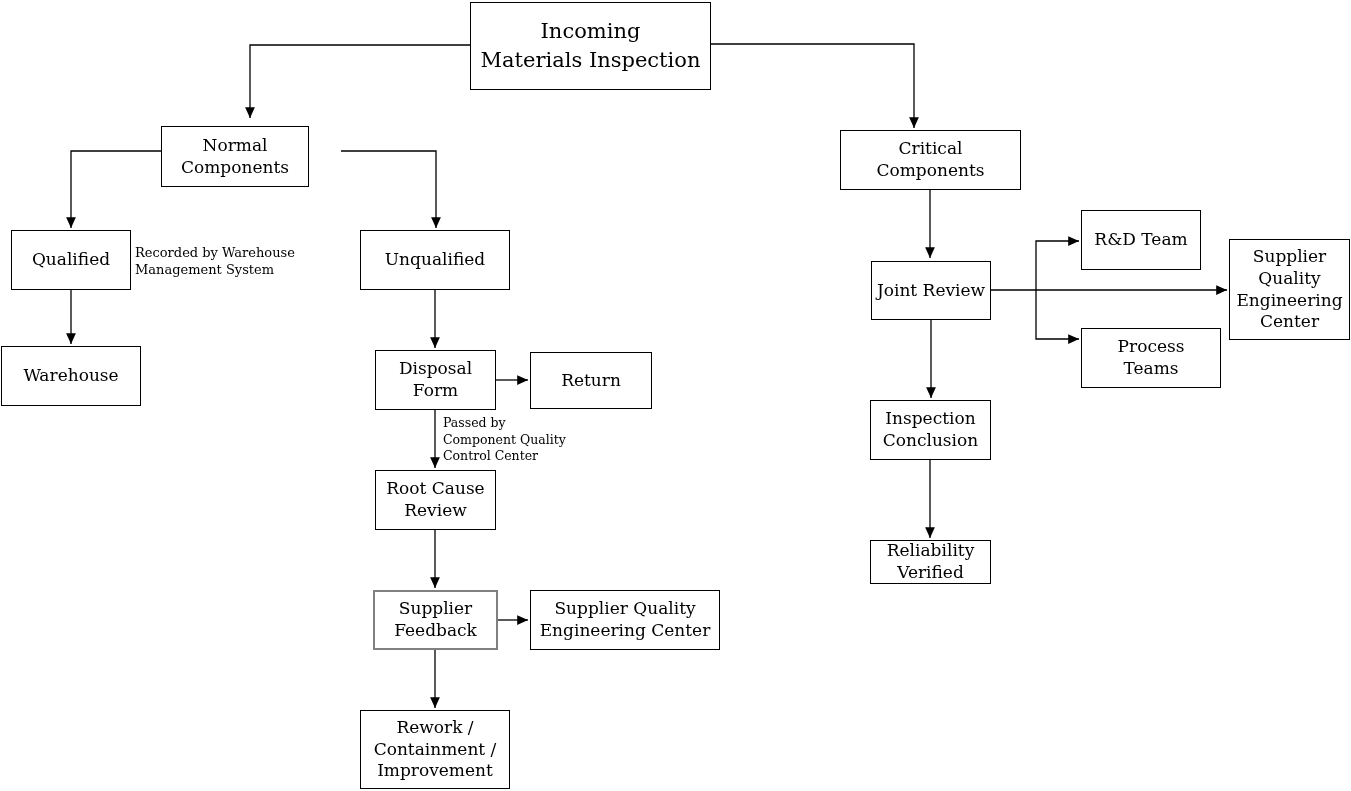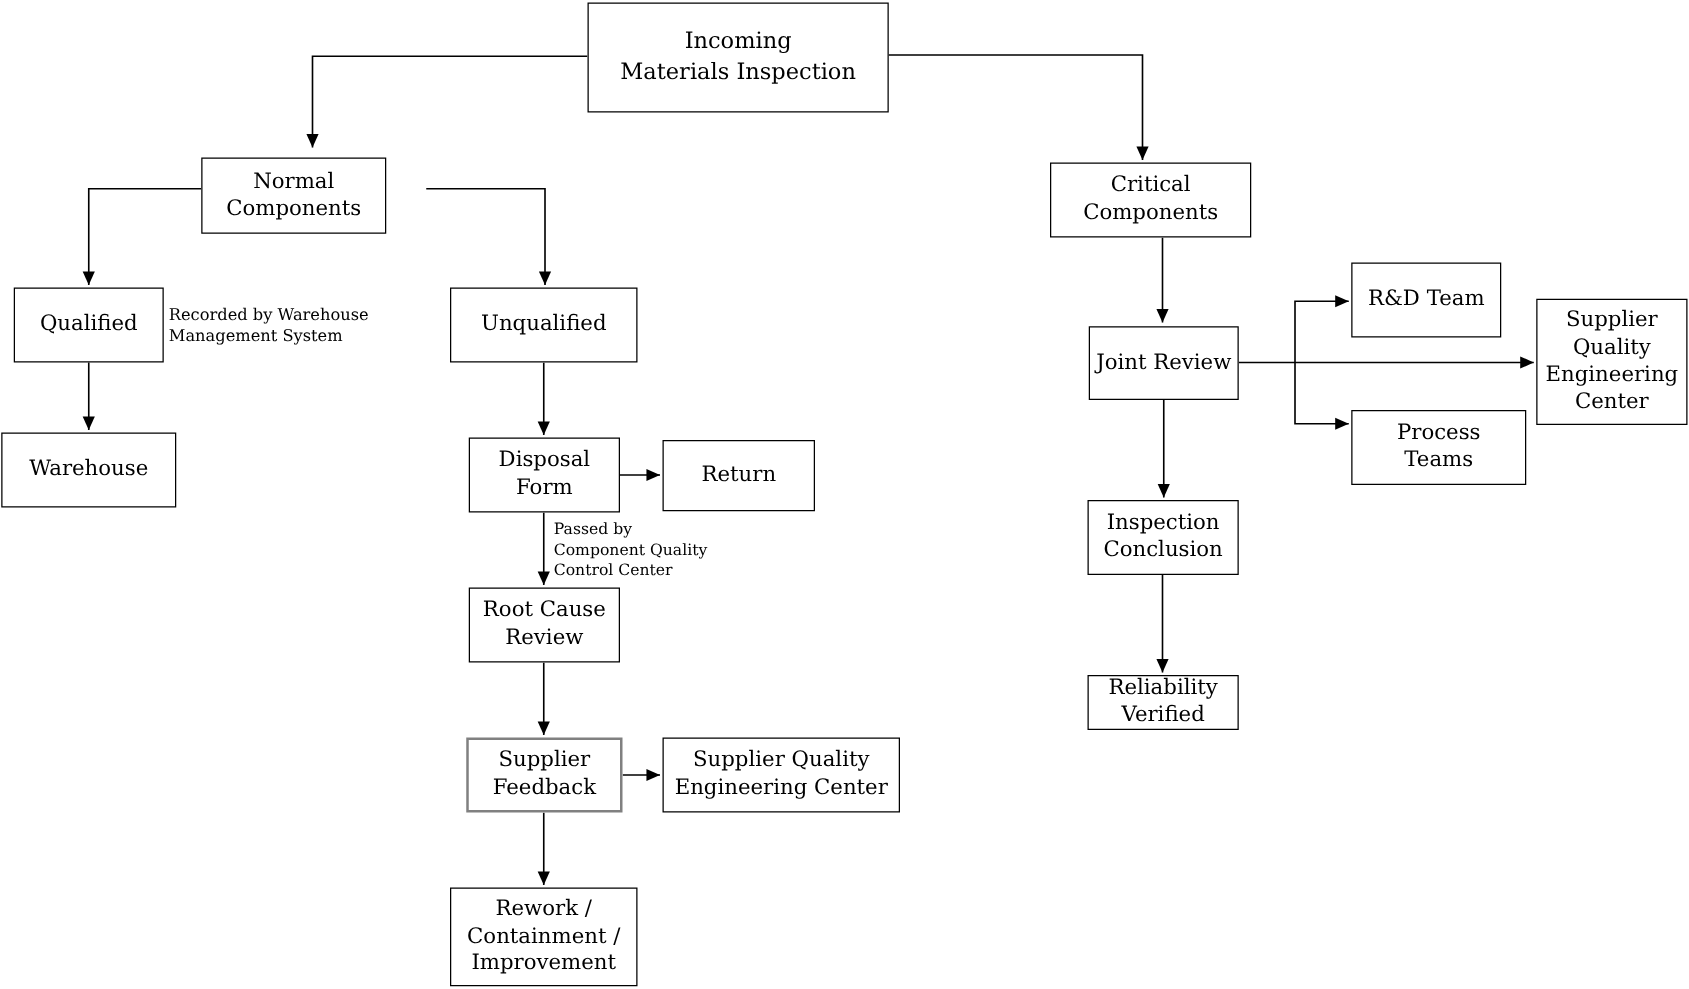--- a/index.html
+++ b/index.html
@@ -22,21 +22,21 @@
     align-items: center;
     justify-content: center;
     text-align: center;
   }
   .node .label {
     white-space: pre-line;
     font-size: 17px;
     line-height: 1.28;
     padding: 0 2px;
   }
-  .node.lg .label { font-size: 18px; line-height: 1.38; }
+  .node.lg .label { font-size: 21px; line-height: 1.38; }
   .node.highlight { border: 2px solid #808080; }
   .annotation {
     position: absolute;
     white-space: pre-line;
     font-size: 13px;
     line-height: 1.32;
   }
   .annotation.sm { font-size: 12.5px; }
 </style>
 </head>
@@ -73,21 +73,21 @@
 
   <div class="node lg" style="left:470px;top:2px;width:241px;height:88px">
     <span class="label">Incoming
 Materials Inspection</span>
   </div>
 
   <div class="node" style="left:161px;top:126px;width:148px;height:61px">
     <span class="label">Normal Components</span>
   </div>
 
-  <div class="node" style="left:840px;top:130px;width:161px;height:60px">
+  <div class="node" style="left:840px;top:130px;width:181px;height:60px">
     <span class="label">Critical Components</span>
   </div>
 
   <div class="node" style="left:11px;top:230px;width:120px;height:60px">
     <span class="label">Qualified</span>
   </div>
 
   <div class="node" style="left:360px;top:230px;width:150px;height:60px">
     <span class="label">Unqualified</span>
   </div>

